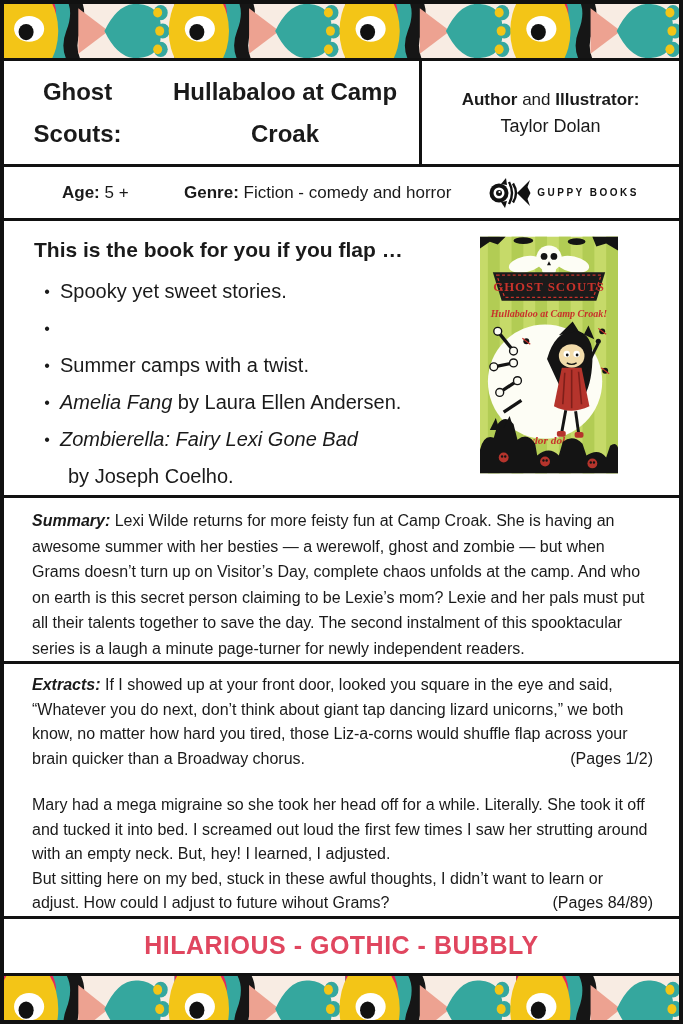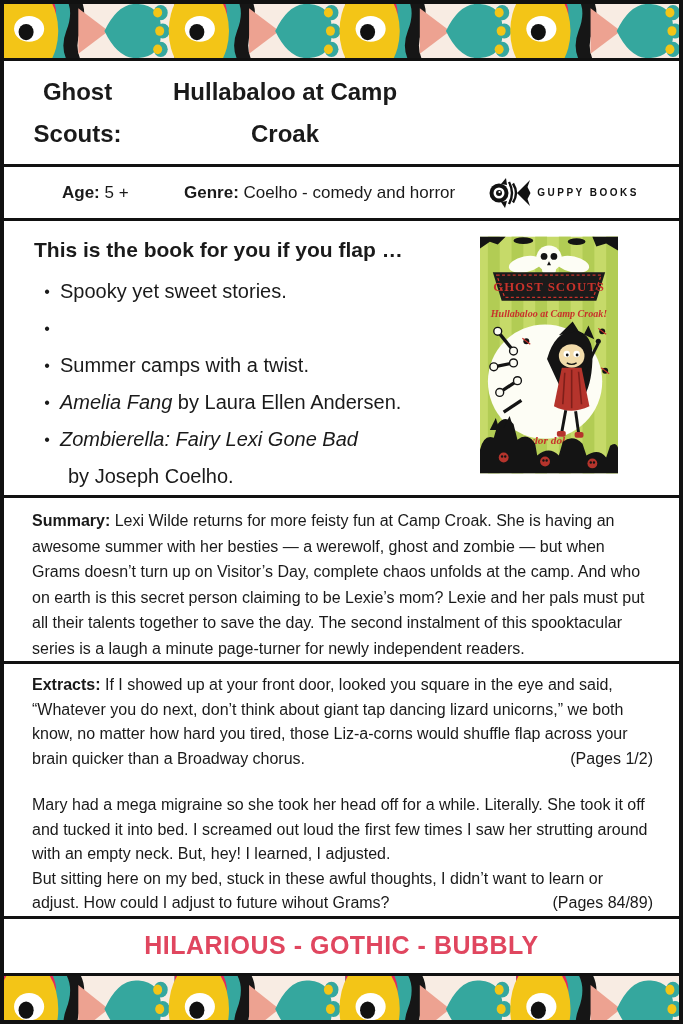--- a/index.html
+++ b/index.html
@@ -40,21 +40,21 @@
   .likes{flex-basis:265px;position:relative;padding:14px 0 0 30px;}
   .likes-heading{font-weight:bold;font-size:21px;line-height:30px;margin-bottom:8px;}
   .bullet{display:flex;font-size:20px;line-height:37px;max-width:470px;}
   .dot{flex:0 0 26px;text-align:center;font-size:16px;}
   .bt i{font-style:italic;}
   .line2{padding-left:8px;}
   .cover-wrap{position:absolute;top:14px;right:39px;width:160px;height:240px;}
 
   
   .summary{flex-basis:165px;padding:10px 26px 0 28px;font-size:16px;line-height:25.5px;}
-  .lead{font-weight:bold;}
+  .lead{font-weight:bold;font-style:italic;}
 
   
   .extracts{flex-basis:246px;padding:9px 26px 0 28px;font-size:16px;line-height:24.5px;}
   .quote{}
   .pages{font-style:normal;text-align:right;margin-top:-24.5px;}
   .gap{height:22px;}
 
   
   .tagline-row{flex-basis:57px;display:flex;align-items:center;justify-content:center;}
   .tagline{font-weight:bold;font-size:25px;letter-spacing:0.5px;}
@@ -90,25 +90,29 @@
       <use href="#fishunit" x="340"></use>
         <use href="#fishunit" x="510"></use>
     </svg>
   </div>
 
   <div class="row divider-bottom header">
     <div class="header-left">
       <div class="title-line">Ghost Scouts:</div>
       <div class="title-line">Hullabaloo at Camp Croak</div>
     </div>
+    <div class="header-right">
+      <div class="author-label"><b>Author</b><span> and </span><b>Illustrator:</b></div>
+      <div class="author-name">Taylor Dolan</div>
+    </div>
   </div>
 
   <div class="row divider-bottom meta">
     <span class="meta-age"><b>Age:</b><span> 5 +</span></span>
-    <span><b>Genre:</b><span> Coelho - comedy and horror</span></span>
+    <span><b>Genre:</b><span> Fiction - comedy and horror</span></span>
     <span class="logo">
       <svg width="42" height="36" viewBox="0 0 42 34">
         <circle cx="10" cy="17" r="9.5" fill="#111"></circle>
         <circle cx="10" cy="17" r="5.5" fill="#fff"></circle>
         <circle cx="10" cy="17" r="3" fill="#111"></circle>
         <circle cx="10.5" cy="16" r="1.1" fill="#fff"></circle>
         <polygon points="12,8 17,2 18,9" fill="#111"></polygon>
         <polygon points="12,26 16,32 18,25" fill="#111"></polygon>
         <path d="M20,6 Q26,17 20,28" stroke="#111" stroke-width="2.4" fill="none"></path>
         <path d="M24,7.5 Q30,17 24,26.5" stroke="#111" stroke-width="2.4" fill="none"></path>

